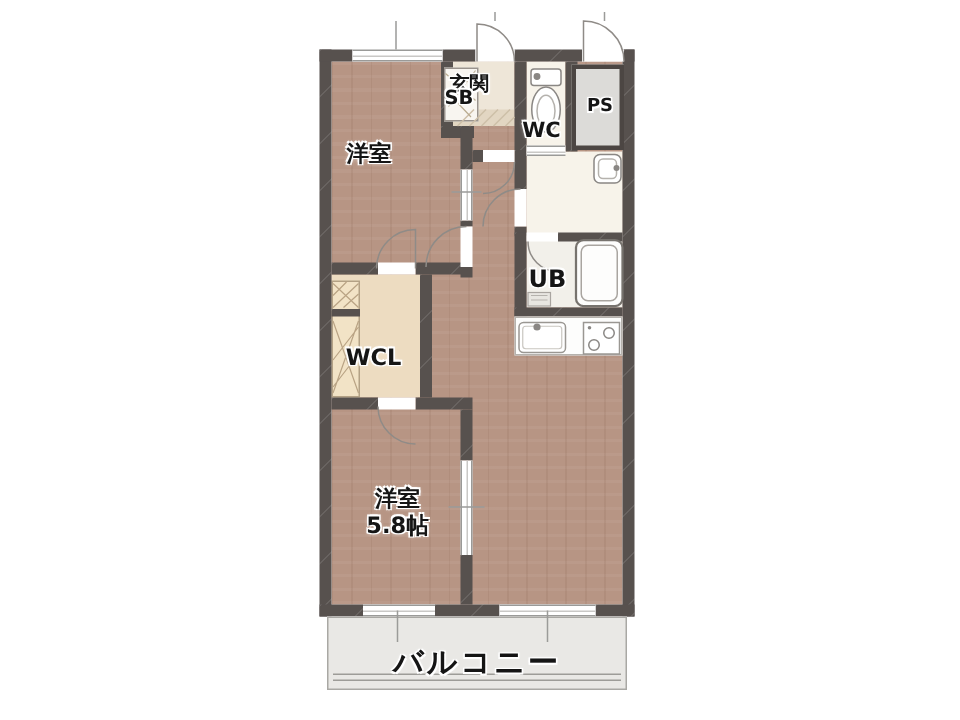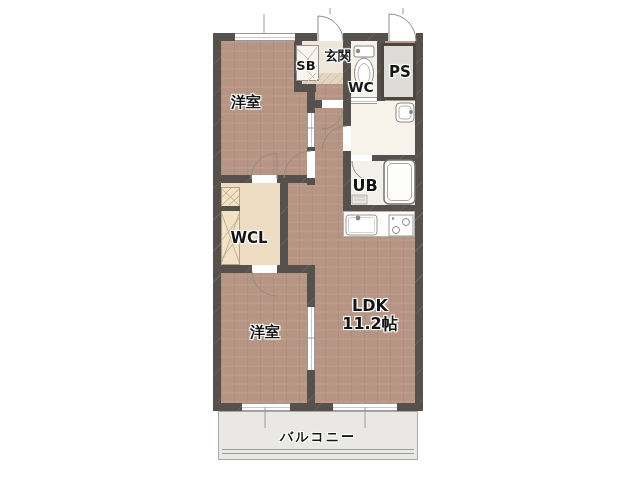--- a/index.html
+++ b/index.html
@@ -164,28 +164,25 @@
       <rect x="389" y="215" width="24" height="21" fill="#ffffff" stroke="#9a9792" stroke-width="1"></rect>
       <circle cx="406" cy="222" r="3.5" fill="none" stroke="#8a8784" stroke-width="1"></circle>
       <circle cx="396" cy="230" r="3.5" fill="none" stroke="#8a8784" stroke-width="1"></circle>
       <circle cx="393" cy="218.5" r="1.2" fill="#8a8784"></circle>
     </g>
   </svg>
 
   <div class="abs lbl" style="left:201px;top:93px;width:90px;font-size:15px;line-height:18px;">
     <div>洋室</div>
   </div>
-  <div class="abs lbl" style="left:318px;top:47px;width:40px;font-size:13px;">玄関</div>
+  <div class="abs lbl" style="left:293px;top:47px;width:40px;font-size:13px;">玄関</div>
   <div class="abs lbl" style="left:292px;top:58px;width:28px;font-size:13px;">SB</div>
   <div class="abs lbl" style="left:343px;top:79px;width:36px;font-size:14px;">WC</div>
-  <div class="abs lbl" style="left:382px;top:63px;width:36px;font-size:15px;">PS</div>
+  <div class="abs lbl" style="left:382px;top:63px;width:36px;font-size:12px;">PS</div>
   <div class="abs lbl" style="left:345px;top:176px;width:40px;font-size:16px;">UB</div>
   <div class="abs lbl" style="left:219px;top:229px;width:60px;font-size:15px;">WCL</div>
   <div class="abs lbl" style="left:220px;top:323px;width:90px;font-size:15px;line-height:18px;">
     <div>洋室</div>
+    <div>5.8帖</div>
   </div>
-  <div class="abs lbl" style="left:325px;top:297px;width:90px;font-size:16px;line-height:18px;">
-    <div>LDK</div>
-    <div>11.2帖</div>
-  </div>
-  <div class="abs lbl" style="left:248px;top:428px;width:140px;font-size:13px;letter-spacing:2px;">バルコニー</div>
+  <div class="abs lbl" style="left:248px;top:428px;width:140px;font-size:20px;letter-spacing:2px;">バルコニー</div>
 
 </div>
 
 </body></html>

